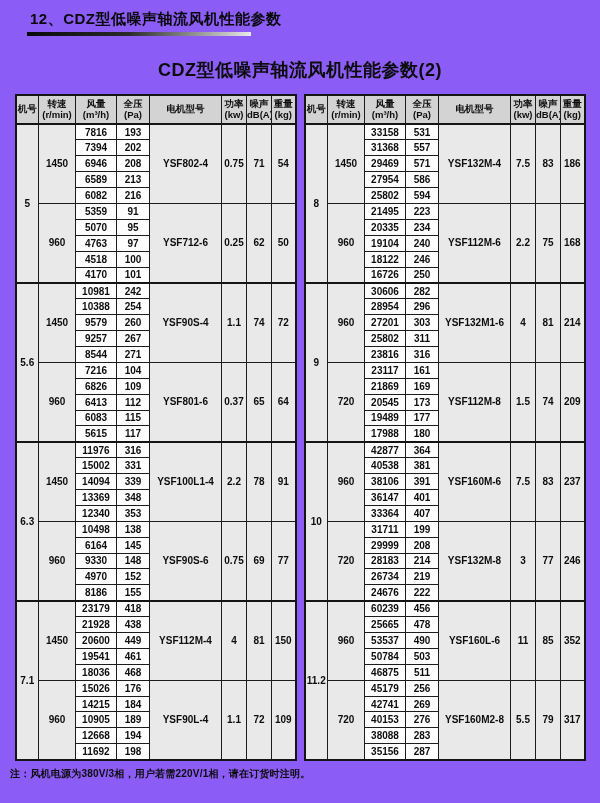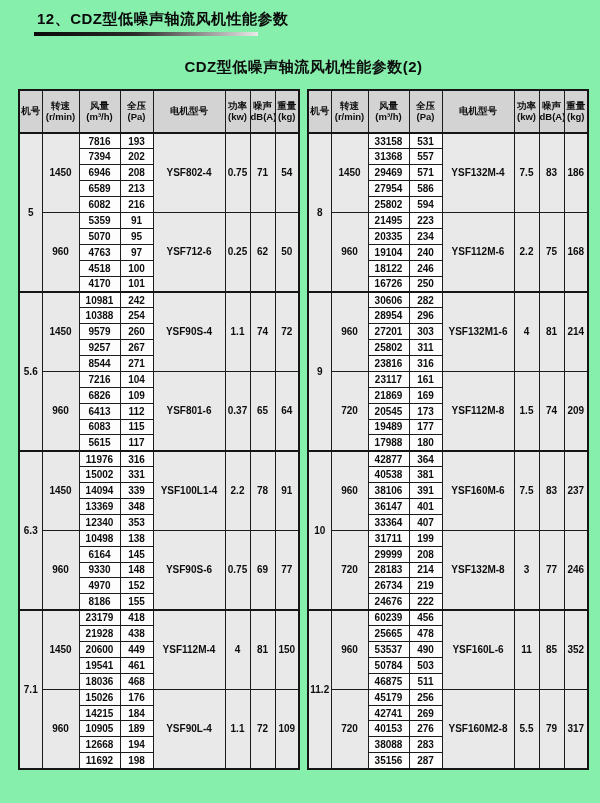--- a/index.html
+++ b/index.html
@@ -4,52 +4,52 @@
 <style>
   * { margin: 0; padding: 0; box-sizing: border-box; }
   html, body { background: #ffffff; }
   body {
     width: 600px; height: 803px;
     font-family: "Liberation Sans", sans-serif;
     color: #111;
     position: relative;
     overflow: hidden;
   }
-  .page { width: 600px; height: 803px; background: #86efac; padding-top: 10px; padding-left: 7px; }
+  .page { width: 600px; height: 803px; background: #8b5cf6; padding-top: 10px; }
 
   .heading-wrap { margin-left: 30px; margin-right: 30px; }
   .page-heading {
     font-size: 15px; font-weight: 700; letter-spacing: 0.5px; color: #0a0a0a;
   }
   .heading-rule {
     margin-top: 3px; margin-left: -3px;
     width: 224px; height: 4px;
     background: linear-gradient(to right, #0a0a0a 0%, #2a2a2a 45%, #b5b5b5 85%, #e9e9e9 100%);
   }
 
   .table-title {
-    text-align: center; font-size: 15px; font-weight: 700;
+    text-align: center; font-size: 18px; font-weight: 700;
     margin-top: 22px; margin-bottom: 12px; color: #0d0d0d;
     letter-spacing: 0.5px;
   }
 
   .tables { display: flex; justify-content: center; gap: 7px; padding: 0 17px; }
 
   table.fan-table {
     border-collapse: collapse; table-layout: fixed;
     width: 280px; background: #e9e9e9;
     border: 2px solid #151515;
   }
   .fan-table th, .fan-table td {
     border: 1px solid #1c1c1c;
     text-align: center; vertical-align: middle;
     overflow: hidden; white-space: nowrap;
   }
   .fan-table thead th {
-    background: #d3d3d3; height: 43px;
+    background: #d3d3d3; height: 29px;
     font-size: 9.5px; font-weight: 700; line-height: 1.12; color: #0d0d0d;
   }
   .fan-table thead th .hl { display: block; }
   .fan-table tbody td {
     height: 15.9px; font-size: 10px; font-weight: 700; color: #0d0d0d;
   }
   td.c-airflow, td.c-pressure { background: #fdfdfd; }
   td.c-model, td.c-speed, td.c-motor, td.c-power, td.c-noise, td.c-weight { background: #e9e9e9; }
   td.c-model { font-size: 10.5px; }
   tr.sec-start td { border-top: 2px solid #151515; }
@@ -574,14 +574,15 @@
           </tr>
           <tr>
             <td class="c-airflow">35156</td>
             <td class="c-pressure">287</td>
           </tr>
         </tbody>
     </table>
 
   </div>
 
+  <p class="footnote">注：风机电源为380V/3相，用户若需220V/1相，请在订货时注明。</p>
 
 </div>
 
 </body></html>

